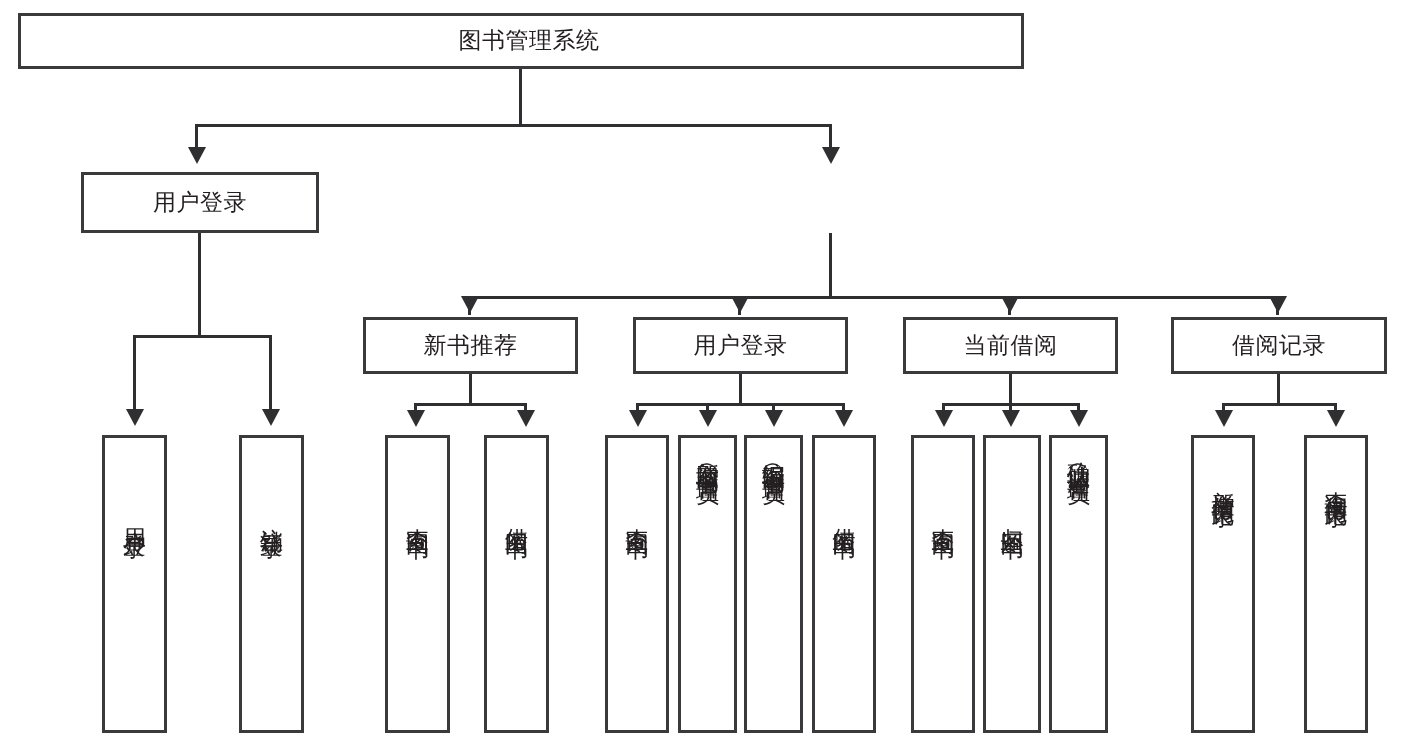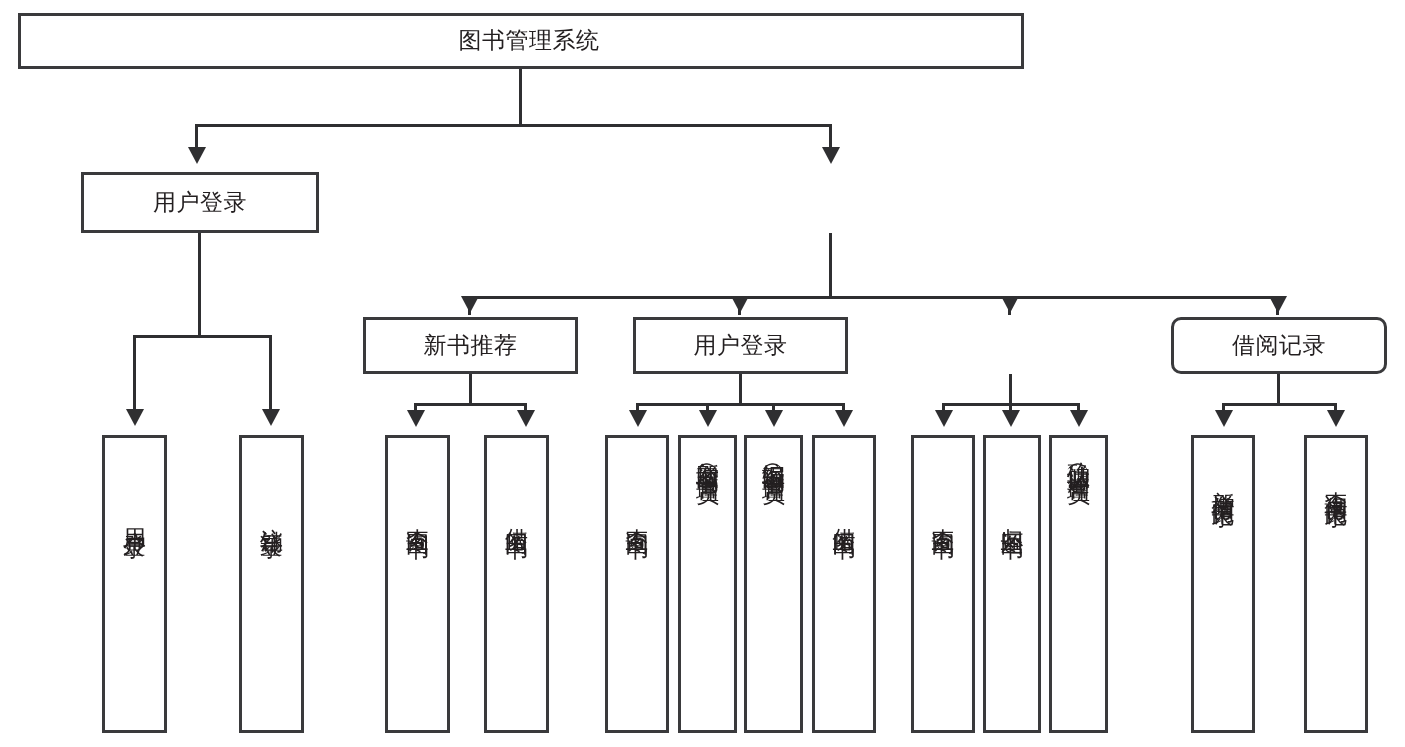--- a/index.html
+++ b/index.html
@@ -124,21 +124,24 @@
 
   <div class="ln v" style="left:1276px; top:296px; width:3px; height:19px;"></div>
   <div class="arrow" style="left:1269px; top:296px;"></div>
 
   <div class="node h" style="left:363px; top:317px; width:215px; height:57px;">
     <span>新书推荐</span>
   </div>
   <div class="node h" style="left:633px; top:317px; width:215px; height:57px;">
     <span>用户登录</span>
   </div>
-  <div class="node h" style="left:1171px; top:317px; width:216px; height:57px;border-radius:10px;">
+  <div class="node h" style="left:903px; top:317px; width:215px; height:57px;">
+    <span>当前借阅</span>
+  </div>
+  <div class="node h" style="left:1171px; top:317px; width:216px; height:57px;">
     <span>借阅记录</span>
   </div>
 
   <div class="ln v" style="left:469px; top:374px; width:3px; height:31px;"></div>
   <div class="ln h" style="left:414px; top:403px; width:113px; height:3px;"></div>
   <div class="ln v" style="left:414px; top:403px; width:3px; height:14px;"></div>
   <div class="arrow" style="left:407px; top:410px;"></div>
   <div class="ln v" style="left:524px; top:403px; width:3px; height:14px;"></div>
   <div class="arrow" style="left:517px; top:410px;"></div>
 

